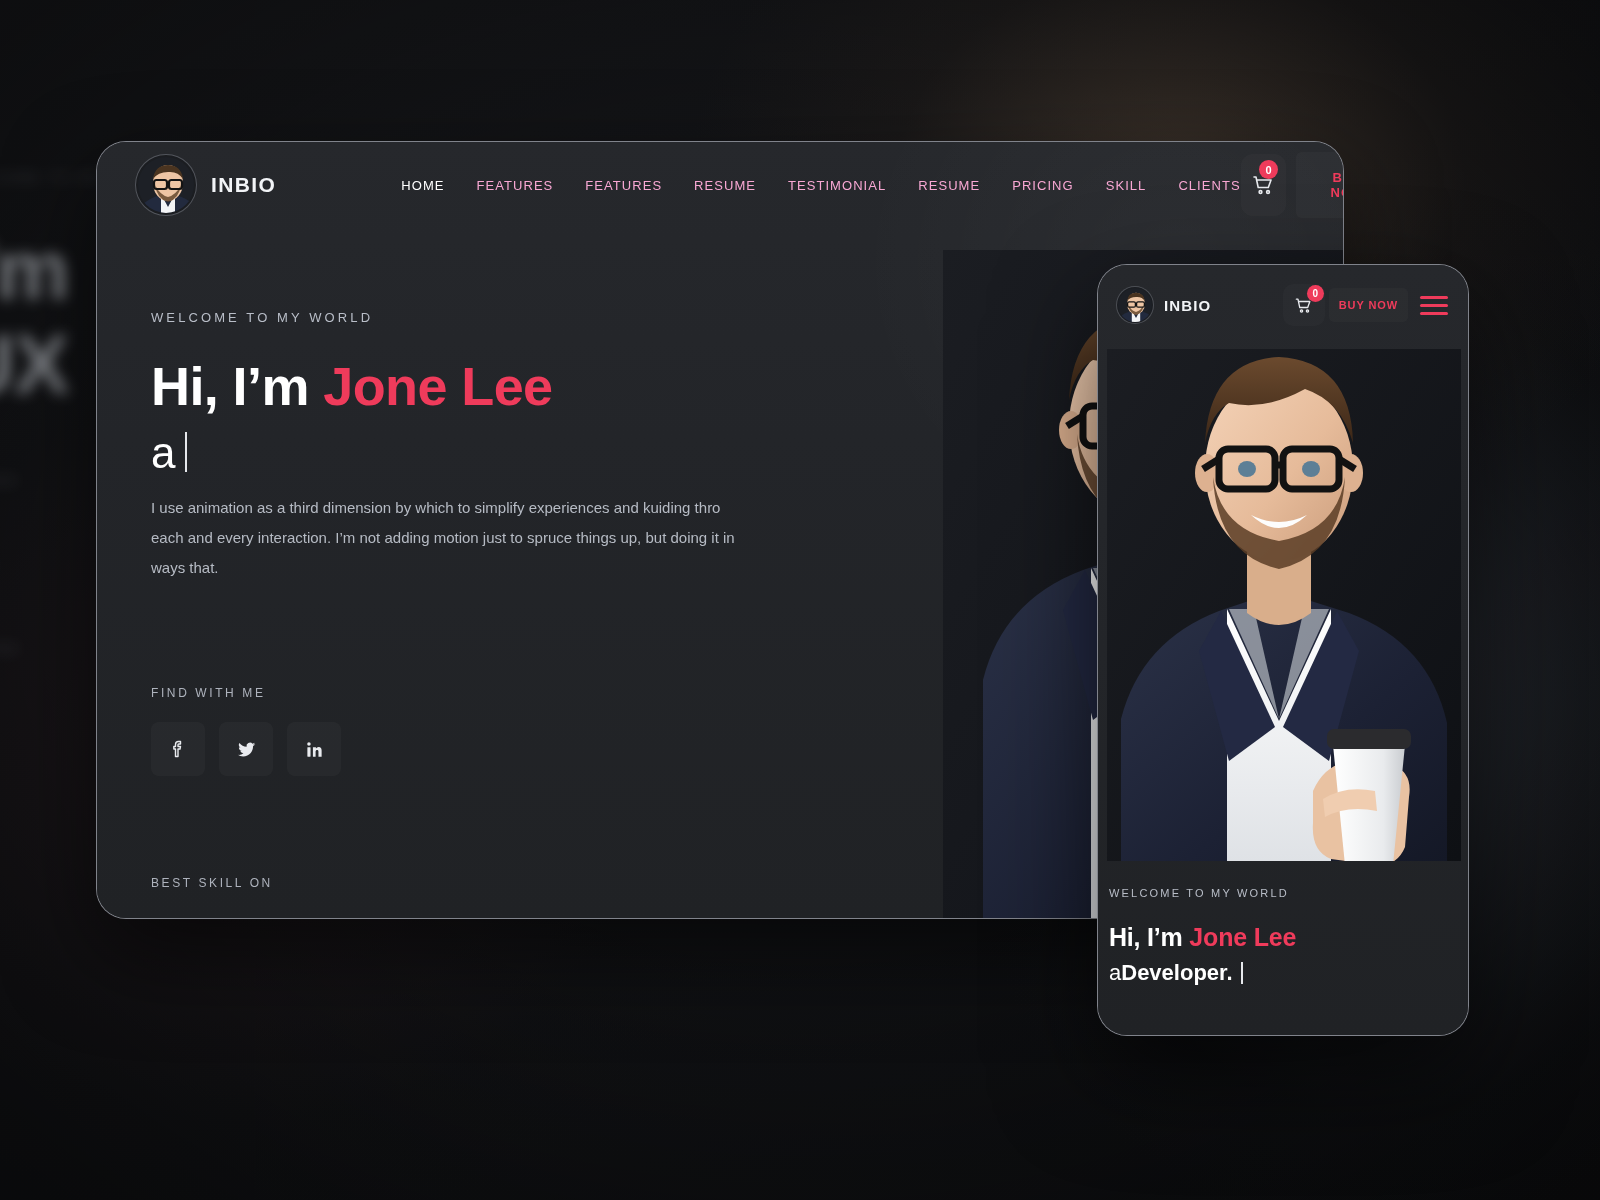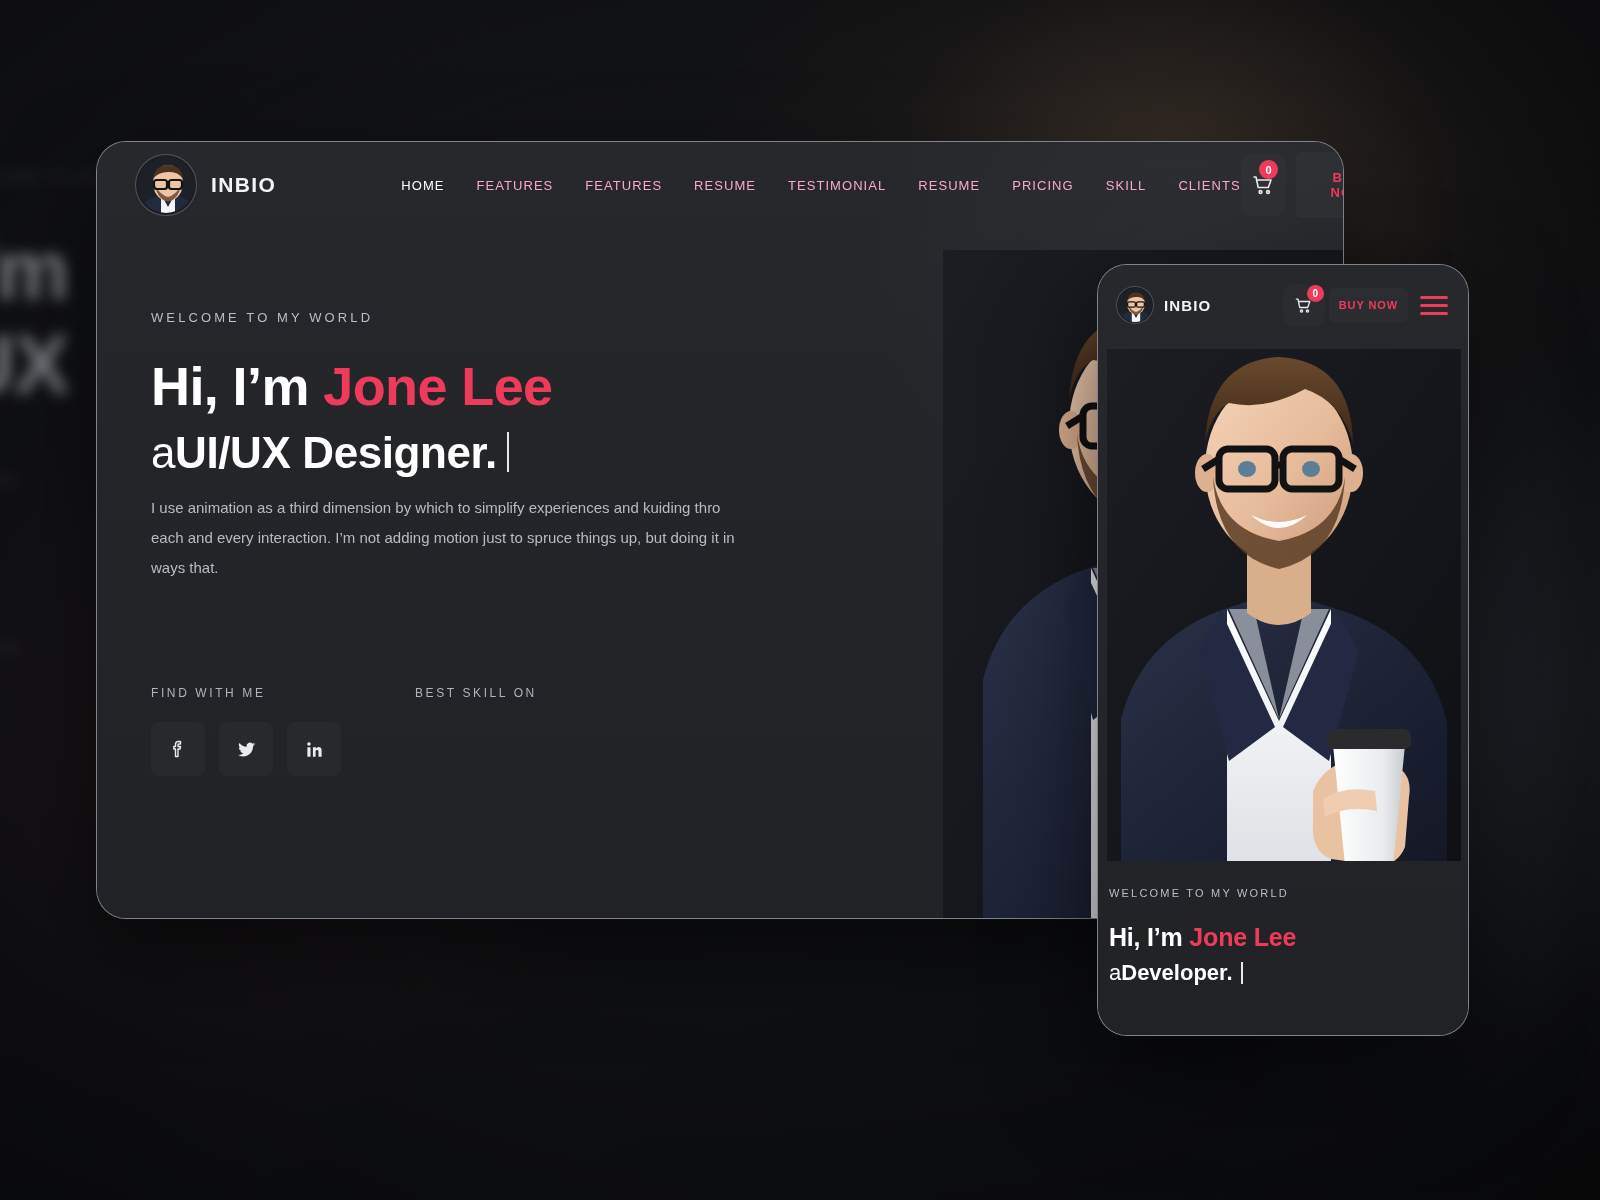--- a/index.html
+++ b/index.html
@@ -225,21 +225,22 @@
     color: #b6bbc4;
     max-width: 590px;
   }
 
   
   .blocks {
     position: absolute;
     left: 54px;
     top: 544px;
     display: flex;
-    gap: 74px;
+    gap: 100px;
+    flex-direction: column;
   }
   .block-label {
     font-size: 12px;
     letter-spacing: 2.6px;
     color: #aeb3bd;
     margin-bottom: 22px;
   }
   .icon-row { display: flex; gap: 14px; }
   .icon-tile {
     width: 54px; height: 54px;
@@ -504,21 +505,20 @@
       </div>
     </div>
 
     <div class="dk-hero">
       <div class="eyebrow">WELCOME TO MY WORLD</div>
       <div class="headline">
         <span>Hi, I’m </span><span class="accent">Jone Lee</span>
       </div>
       <div class="headline-2">
         <span class="light">a </span>
-          <span>UI/UX Designer.</span>
           <span class="caret"></span>
       </div>
       <p class="hero-body">I use animation as a third dimension by which to simplify experiences and kuiding thro each and every interaction. I’m not adding motion just to spruce things up, but doing it in ways that.</p>
     </div>
 
     <div class="blocks">
 
       <div>
         <div class="block-label">FIND WITH ME</div>
         <div class="icon-row">

